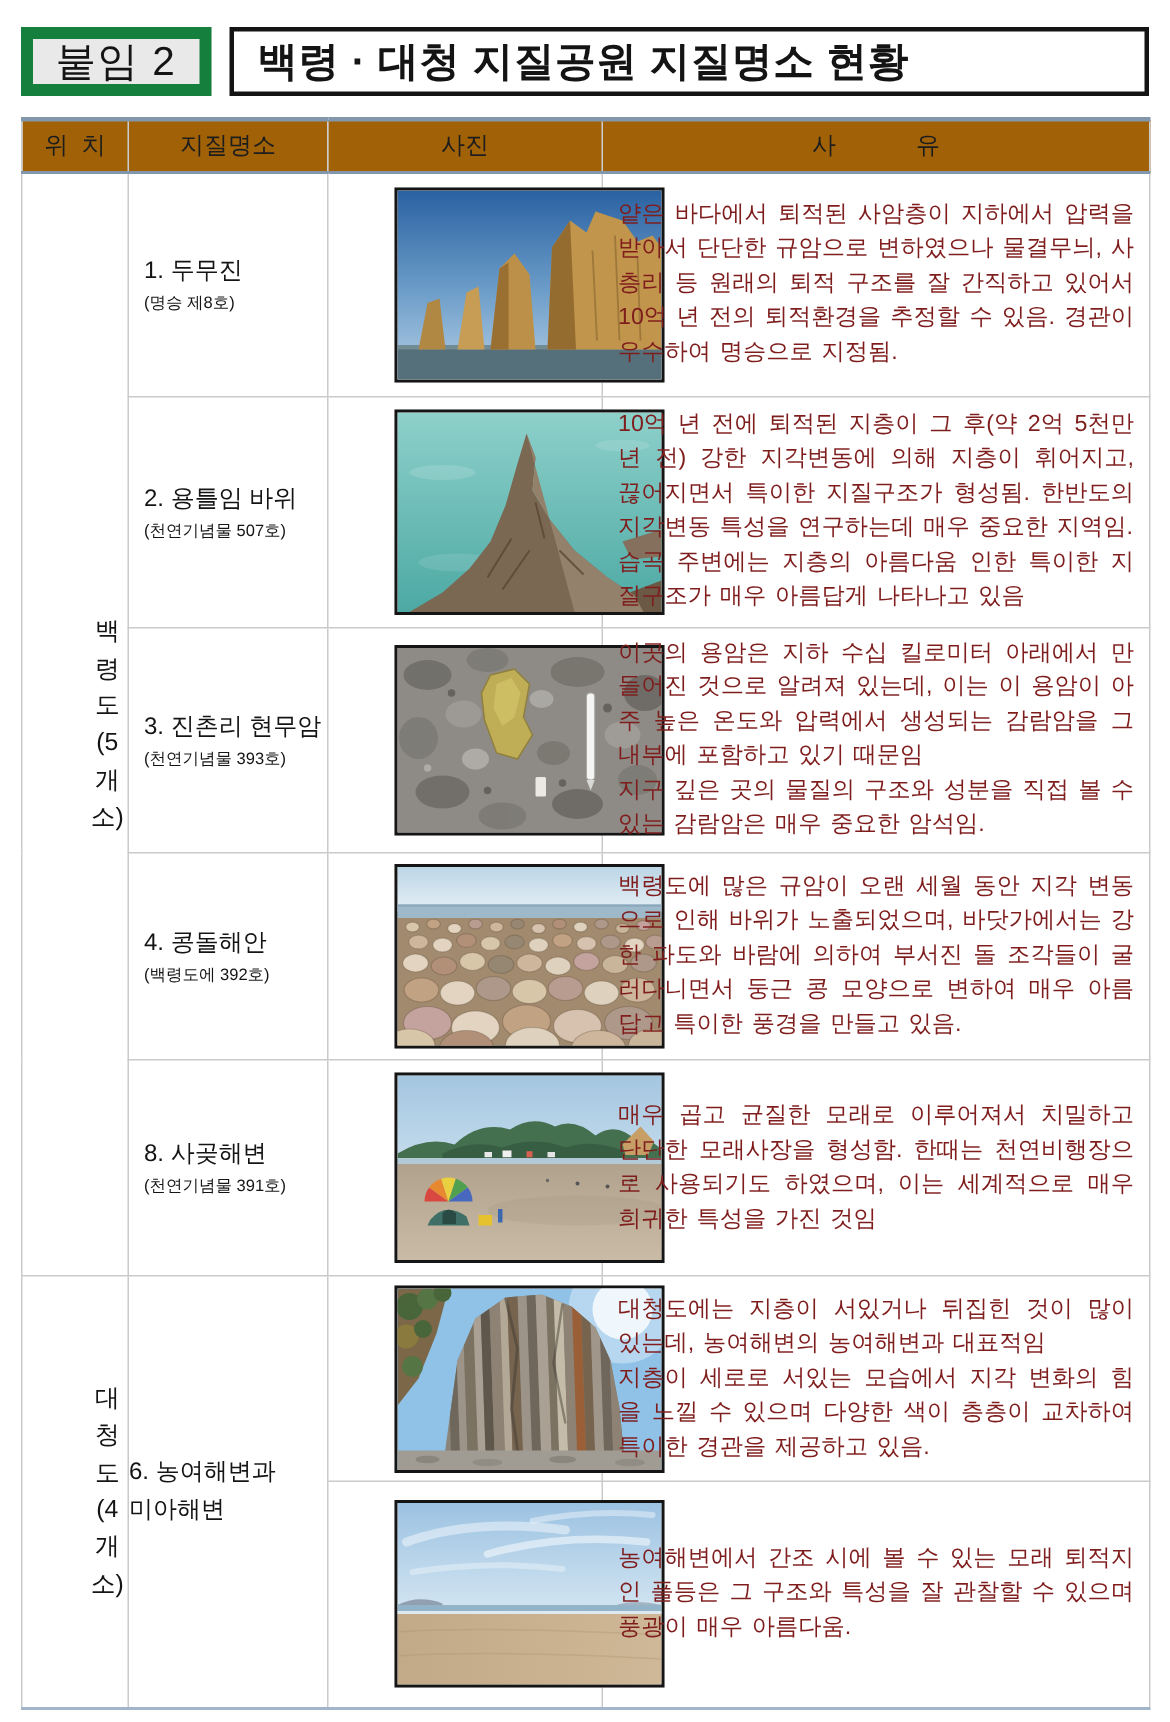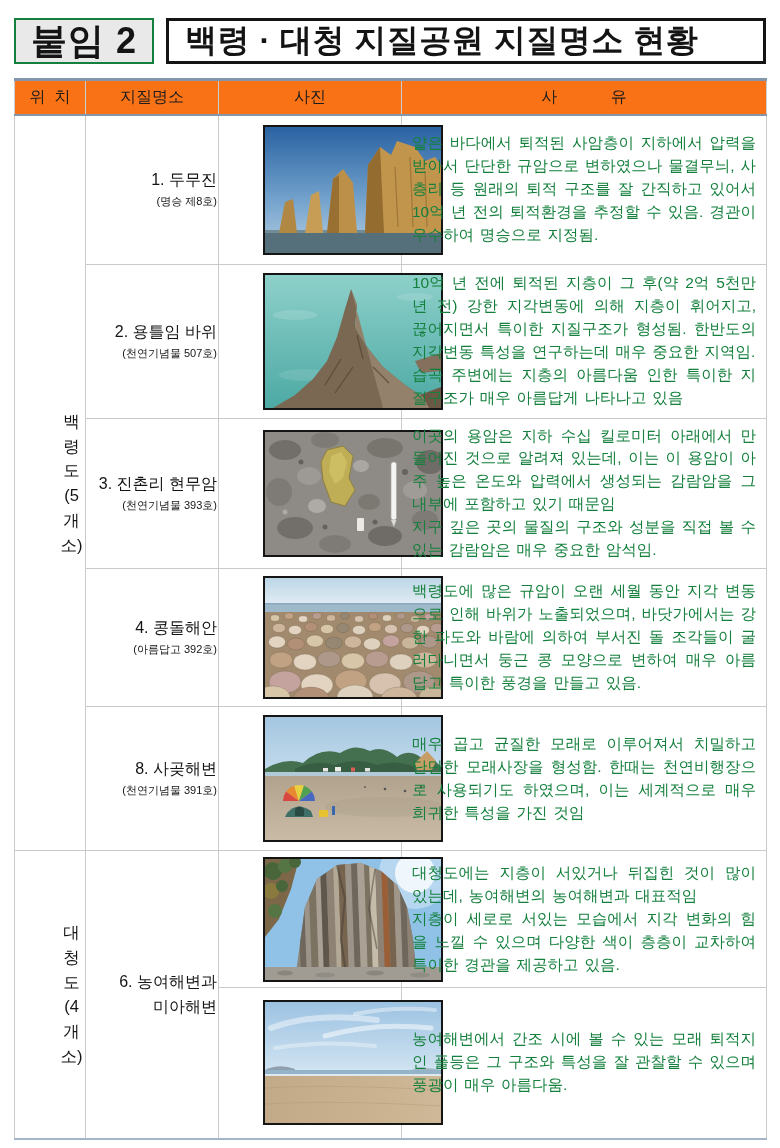--- a/index.html
+++ b/index.html
@@ -1,42 +1,42 @@
 <!DOCTYPE html>
 <html lang="ko"><head>
 <meta charset="utf-8">
 <style>
   html,body{margin:0;padding:0;background:#fff;}
   .page{position:relative;width:780px;height:1148px;background:#fff;overflow:hidden;
         font-family:"Liberation Sans","DejaVu Sans",sans-serif;color:#141414;}
   
   .header-row{display:flex;align-items:stretch;margin:18px 14px 0 14px;gap:12px;height:46px;}
   .badge{display:flex;align-items:center;justify-content:center;background:#e9e9e9;
-         border:2px solid #15803d;padding:0 15px;font-size:36px;font-weight:bold;letter-spacing:1px;}
+         border:8px solid #15803d;padding:0 15px;font-size:27px;font-weight:normal;letter-spacing:1px;}
   .title-box{flex:1;border:3px solid #141414;display:flex;align-items:center;
-             padding:0 16px;font-size:32px;font-weight:bold;letter-spacing:.5px;}
+             padding:0 16px;font-size:27px;font-weight:bold;letter-spacing:.5px;}
   
   table.geo{border-collapse:collapse;table-layout:fixed;width:752px;margin:14px 14px 0 14px;
             border-bottom:2px solid #a2b5c9;}
-  th{background:#f97316;border-top:3px solid #8296ac;border-bottom:2px solid #8296ac;
+  th{background:#a16207;border-top:3px solid #8296ac;border-bottom:2px solid #8296ac;
      border-left:1px solid #c9cdd4;border-right:1px solid #c9cdd4;height:31px;
      font-weight:normal;font-size:16px;white-space:pre;text-align:center;vertical-align:middle;color:#1d1d1d;}
   td{border:1px solid #cacaca;vertical-align:middle;padding-left:44px;}
   .r1{height:149px}.r2{height:154px}.r3{height:148px}.r4{height:138px}
   .r5{height:144px}.r6a{height:137px}.r6b{height:151px}
   .loc{text-align:center;font-size:16.5px;line-height:1.5;white-space:pre-line;}
-  .site{padding-left:10px;font-size:16px;text-align:right;}
+  .site{padding-left:10px;font-size:16px;}
   .site .name{margin-bottom:3px;}
   .site .desig{font-size:11px;}
   .site6{padding-left:0;white-space:pre-line;line-height:1.6;font-size:16px;}
   .photo-cell{text-align:center;}
   .photo{display:inline-block;border:2px solid #151515;line-height:0;vertical-align:middle;background:#ddd;}
   .photo svg{display:block;}
   .reason{padding:6px 10px;font-size:15.5px;line-height:1.48;text-align:justify;
-          white-space:pre-line;word-spacing:1.5px;color:#15803d;}
+          white-space:pre-line;word-spacing:1.5px;color:#7f1d1d;}
 </style>
 </head>
 <body>
 
 <div class="page">
 
   <div class="header-row">
     <div class="badge">붙임 2</div>
     <div class="title-box">백령 · 대청 지질공원 지질명소 현황</div>
   </div>
@@ -160,21 +160,21 @@
             </svg>
           </span>
         </td>
         <td class="reason">이곳의 용암은 지하 수십 킬로미터 아래에서 만들어진 것으로 알려져 있는데, 이는 이 용암이 아주 높은 온도와 압력에서 생성되는 감람암을 그 내부에 포함하고 있기 때문임
 지구 깊은 곳의 물질의 구조와 성분을 직접 볼 수 있는 감람암은 매우 중요한 암석임.</td>
       </tr>
 
       <tr class="r4">
         <td class="site">
           <div class="name">4. 콩돌해안</div>
-          <div class="desig">(아름답고 392호)</div>
+          <div class="desig">(백령도에 392호)</div>
         </td>
         <td class="photo-cell">
           <span class="photo">
             <svg width="176" height="119" viewBox="0 0 176 119">
               <defs>
                   <linearGradient id="sky4" x1="0" y1="0" x2="0" y2="1">
                 <stop offset="0" stop-color="#bcd6e6"></stop>
                     <stop offset="1" stop-color="#e6eff5"></stop>
               </linearGradient>
                 </defs>

